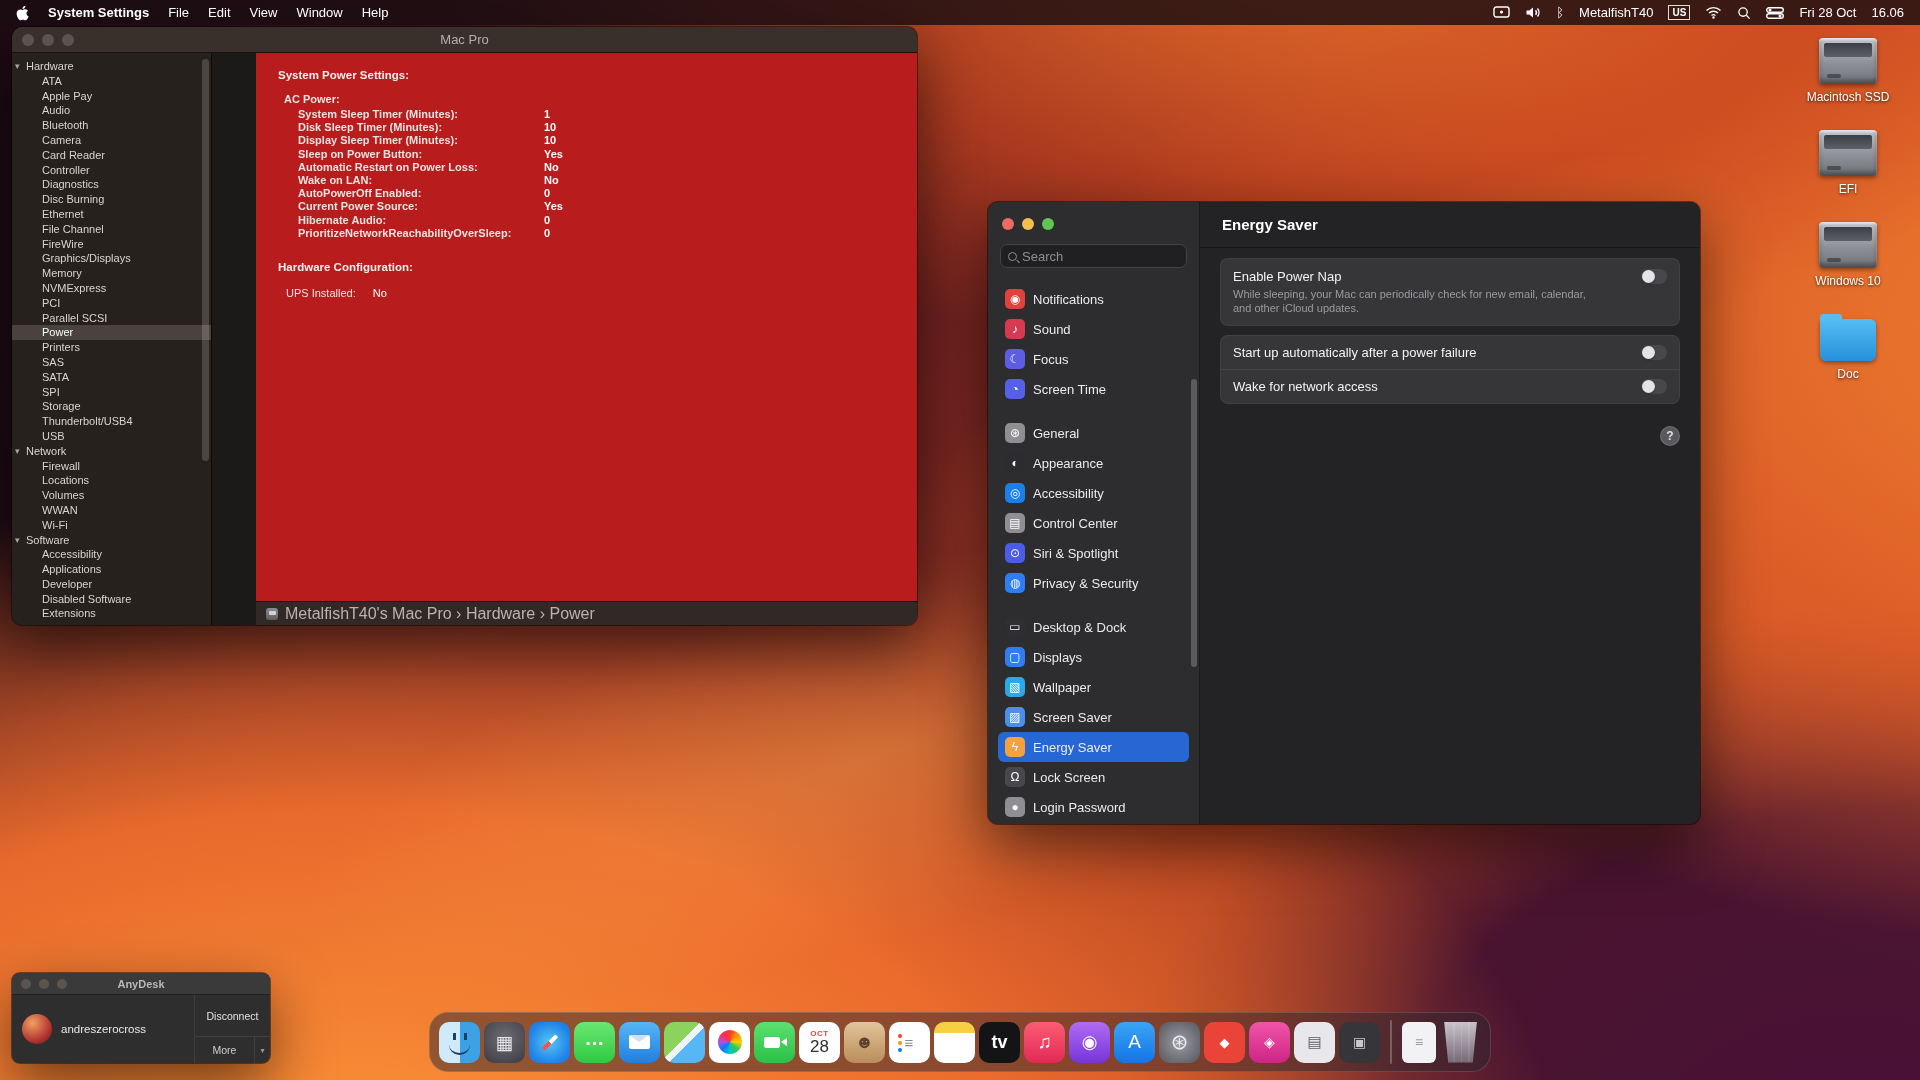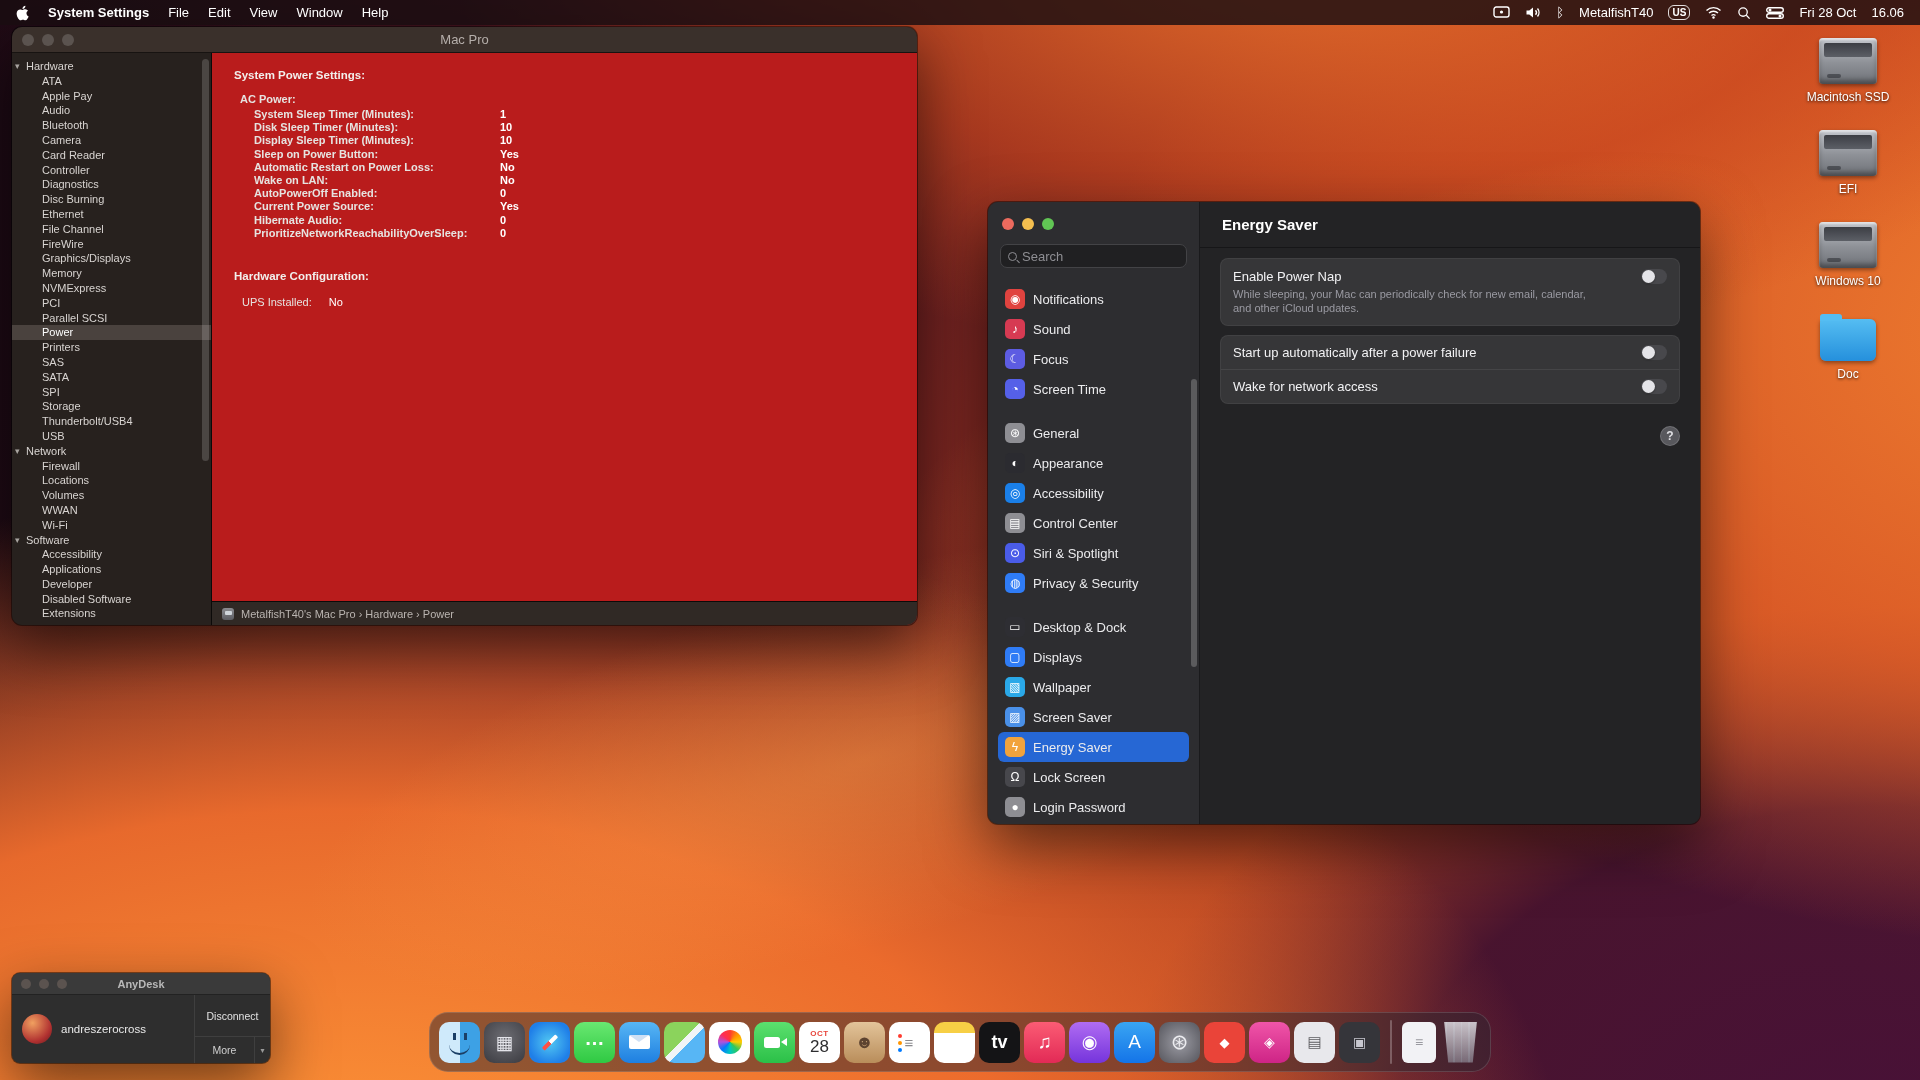--- a/index.html
+++ b/index.html
@@ -28,21 +28,21 @@
     background:rgba(26,13,17,.82); display:flex; align-items:center; color:#fff;
     font-size:13px; padding:0 16px; }
   .mb-left { display:flex; align-items:center; gap:19px; }
   .apple-logo { width:13px; height:16px; display:flex; align-items:center; }
   .apple-logo svg { width:13px; height:16px; fill:#fff; }
   .mb-app { font-weight:bold; }
   .mb-menus { display:flex; gap:19px; }
   .mb-right { margin-left:auto; display:flex; align-items:center; gap:15px; }
   .mb-ic { display:flex; align-items:center; }
   .mb-ic svg { stroke:#fff; fill:none; stroke-width:1.4; }
-  .kb-badge { border:1px solid rgba(255,255,255,.85); border-radius:6px; font-size:10px;
+  .kb-badge { border:1px solid rgba(255,255,255,.85); border-radius:0; font-size:10px;
     font-weight:bold; padding:1px 3px; line-height:11px; }
   .bt-glyph { font-size:13px; line-height:13px; }
 
   
   .desktop-icons { position:absolute; right:16px; top:38px; display:flex; flex-direction:column;
     gap:26px; align-items:center; z-index:2; }
   .desktop-icon { width:112px; display:flex; flex-direction:column; align-items:center; gap:6px; cursor:default; }
   .desktop-icon .art { position:relative; }
   .drive .art { width:58px; height:46px; border-radius:4px;
     background:linear-gradient(180deg,#c3c6cc,#8d9096 55%,#6f7278);
@@ -64,43 +64,43 @@
   .light { width:12px; height:12px; border-radius:50%; cursor:default; }
   .light.inactive { background:#5b534f; }
   .light.red { background:#ec6a5e; } .light.yellow { background:#f5bf4f; } .light.green { background:#61c554; }
 
   
   .sysinfo { left:12px; top:27px; width:905px; height:598px; background:#1b1a19; z-index:5; }
   .si-titlebar { position:absolute; top:0; left:0; right:0; height:26px; background:#3a302b;
     border-bottom:1px solid rgba(0,0,0,.6); display:flex; align-items:center; justify-content:center; }
   .si-titlebar .lights { position:absolute; left:10px; top:7px; }
   .si-title { color:#b5aeaa; font-size:13px; }
-  .si-layout { position:absolute; top:26px; bottom:0; left:0; right:0; display:flex; }
+  .si-layout { position:absolute; top:26px; bottom:0; left:0; right:0; display:flex;gap:44px; }
   .si-sidebar { width:200px; background:#27211e; border-right:1px solid #0c0a09; position:relative;
     padding-top:6px; overflow:hidden; }
   .si-row { line-height:14.8px; font-size:11px; color:#d8d4d1; padding-left:30px; white-space:nowrap;
     position:relative; cursor:default; }
   .si-row.sec { padding-left:14px; }
   .si-row.sec::before { content:"▾"; position:absolute; left:3px; top:0; font-size:9px; color:#a8a4a0; }
   .si-row.selected { background:#4a423e; color:#fff; }
   .si-scroll { position:absolute; right:2px; top:6px; width:7px; height:402px;
     background:rgba(255,255,255,.17); border-radius:4px; }
   .si-rightcol { flex:1; display:flex; flex-direction:column; background:#b91c1c; }
   .si-content { flex:1; padding:16px 20px 0 22px; color:#e6e3e0; font-size:11px; }
   .sp-heading { font-weight:bold; color:#f2efec; font-size:11.5px; }
   .sp-group { font-weight:bold; margin-top:12px; padding-left:6px; }
   .sp-rows { margin-top:3px;font-weight:bold; }
   .sp-row { display:flex; line-height:13.2px; padding-left:20px; }
   .sp-row .sp-label { width:246px; }
   .sp-row .sp-value { color:#fff; }
-  .sp-heading.mt { margin-top:30px; }
+  .sp-heading.mt { margin-top:21px; }
   .sp-ups { margin-top:14px; padding-left:8px; line-height:13.2px; }
   .sp-ups .sp-value2 { margin-left:14px; color:#fff; }
   .si-status { height:24px; background:#302925; border-top:1px solid #0c0a09; display:flex;
-    align-items:center; gap:7px; padding:0 10px; color:#bab4b0; font-size:11px; }
+    align-items:center; gap:7px; padding:0 10px; color:#bab4b0; font-size:16px; }
   .si-status-icon { width:12px; height:12px; border-radius:3px;
     background:linear-gradient(180deg,#8b8b90,#5c5c62); position:relative; flex:0 0 auto; }
   .si-status-icon::after { content:""; position:absolute; left:2.5px; top:3px; width:7px; height:4.5px;
     background:#cfd4da; border-radius:1px; }
 
   
   .settings { left:988px; top:202px; width:712px; height:622px; z-index:10; display:flex; background:#232325; }
   .st-side { width:212px; background:#2d2d30; border-right:1px solid #1a1a1c; position:relative;
     padding-top:14px; overflow:hidden; }
   .st-side .lights { padding:2px 0 0 14px; }

